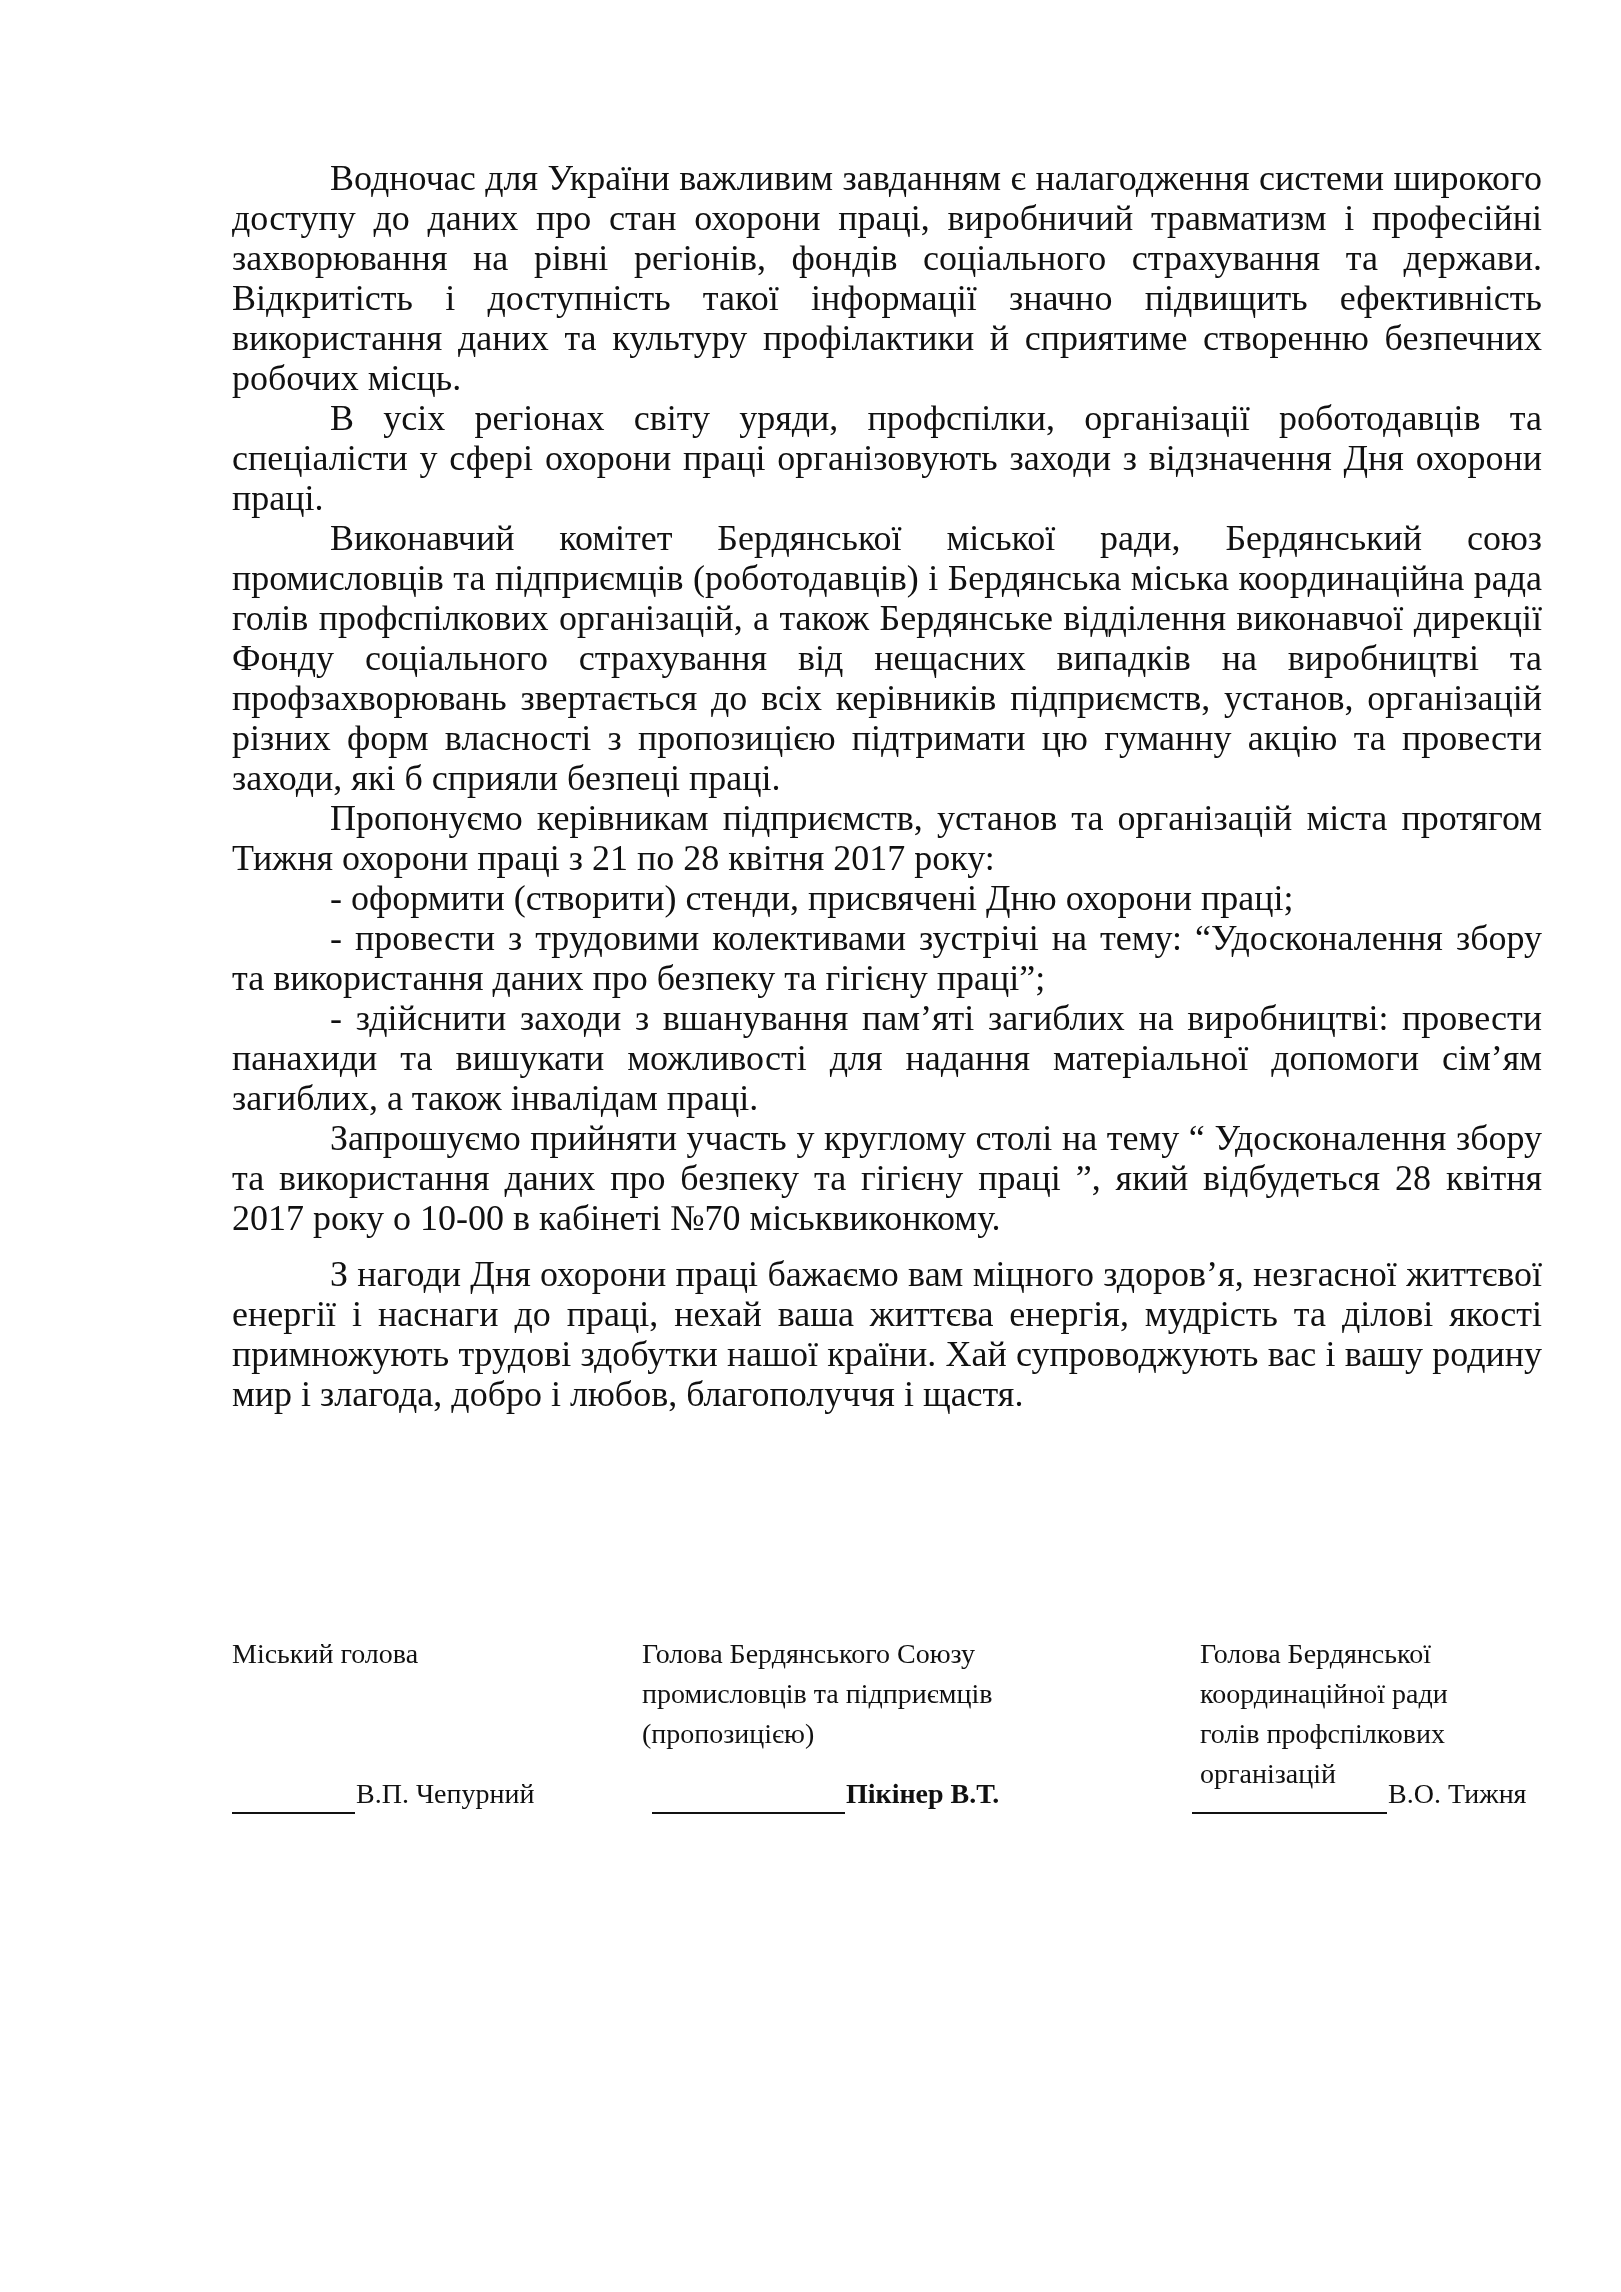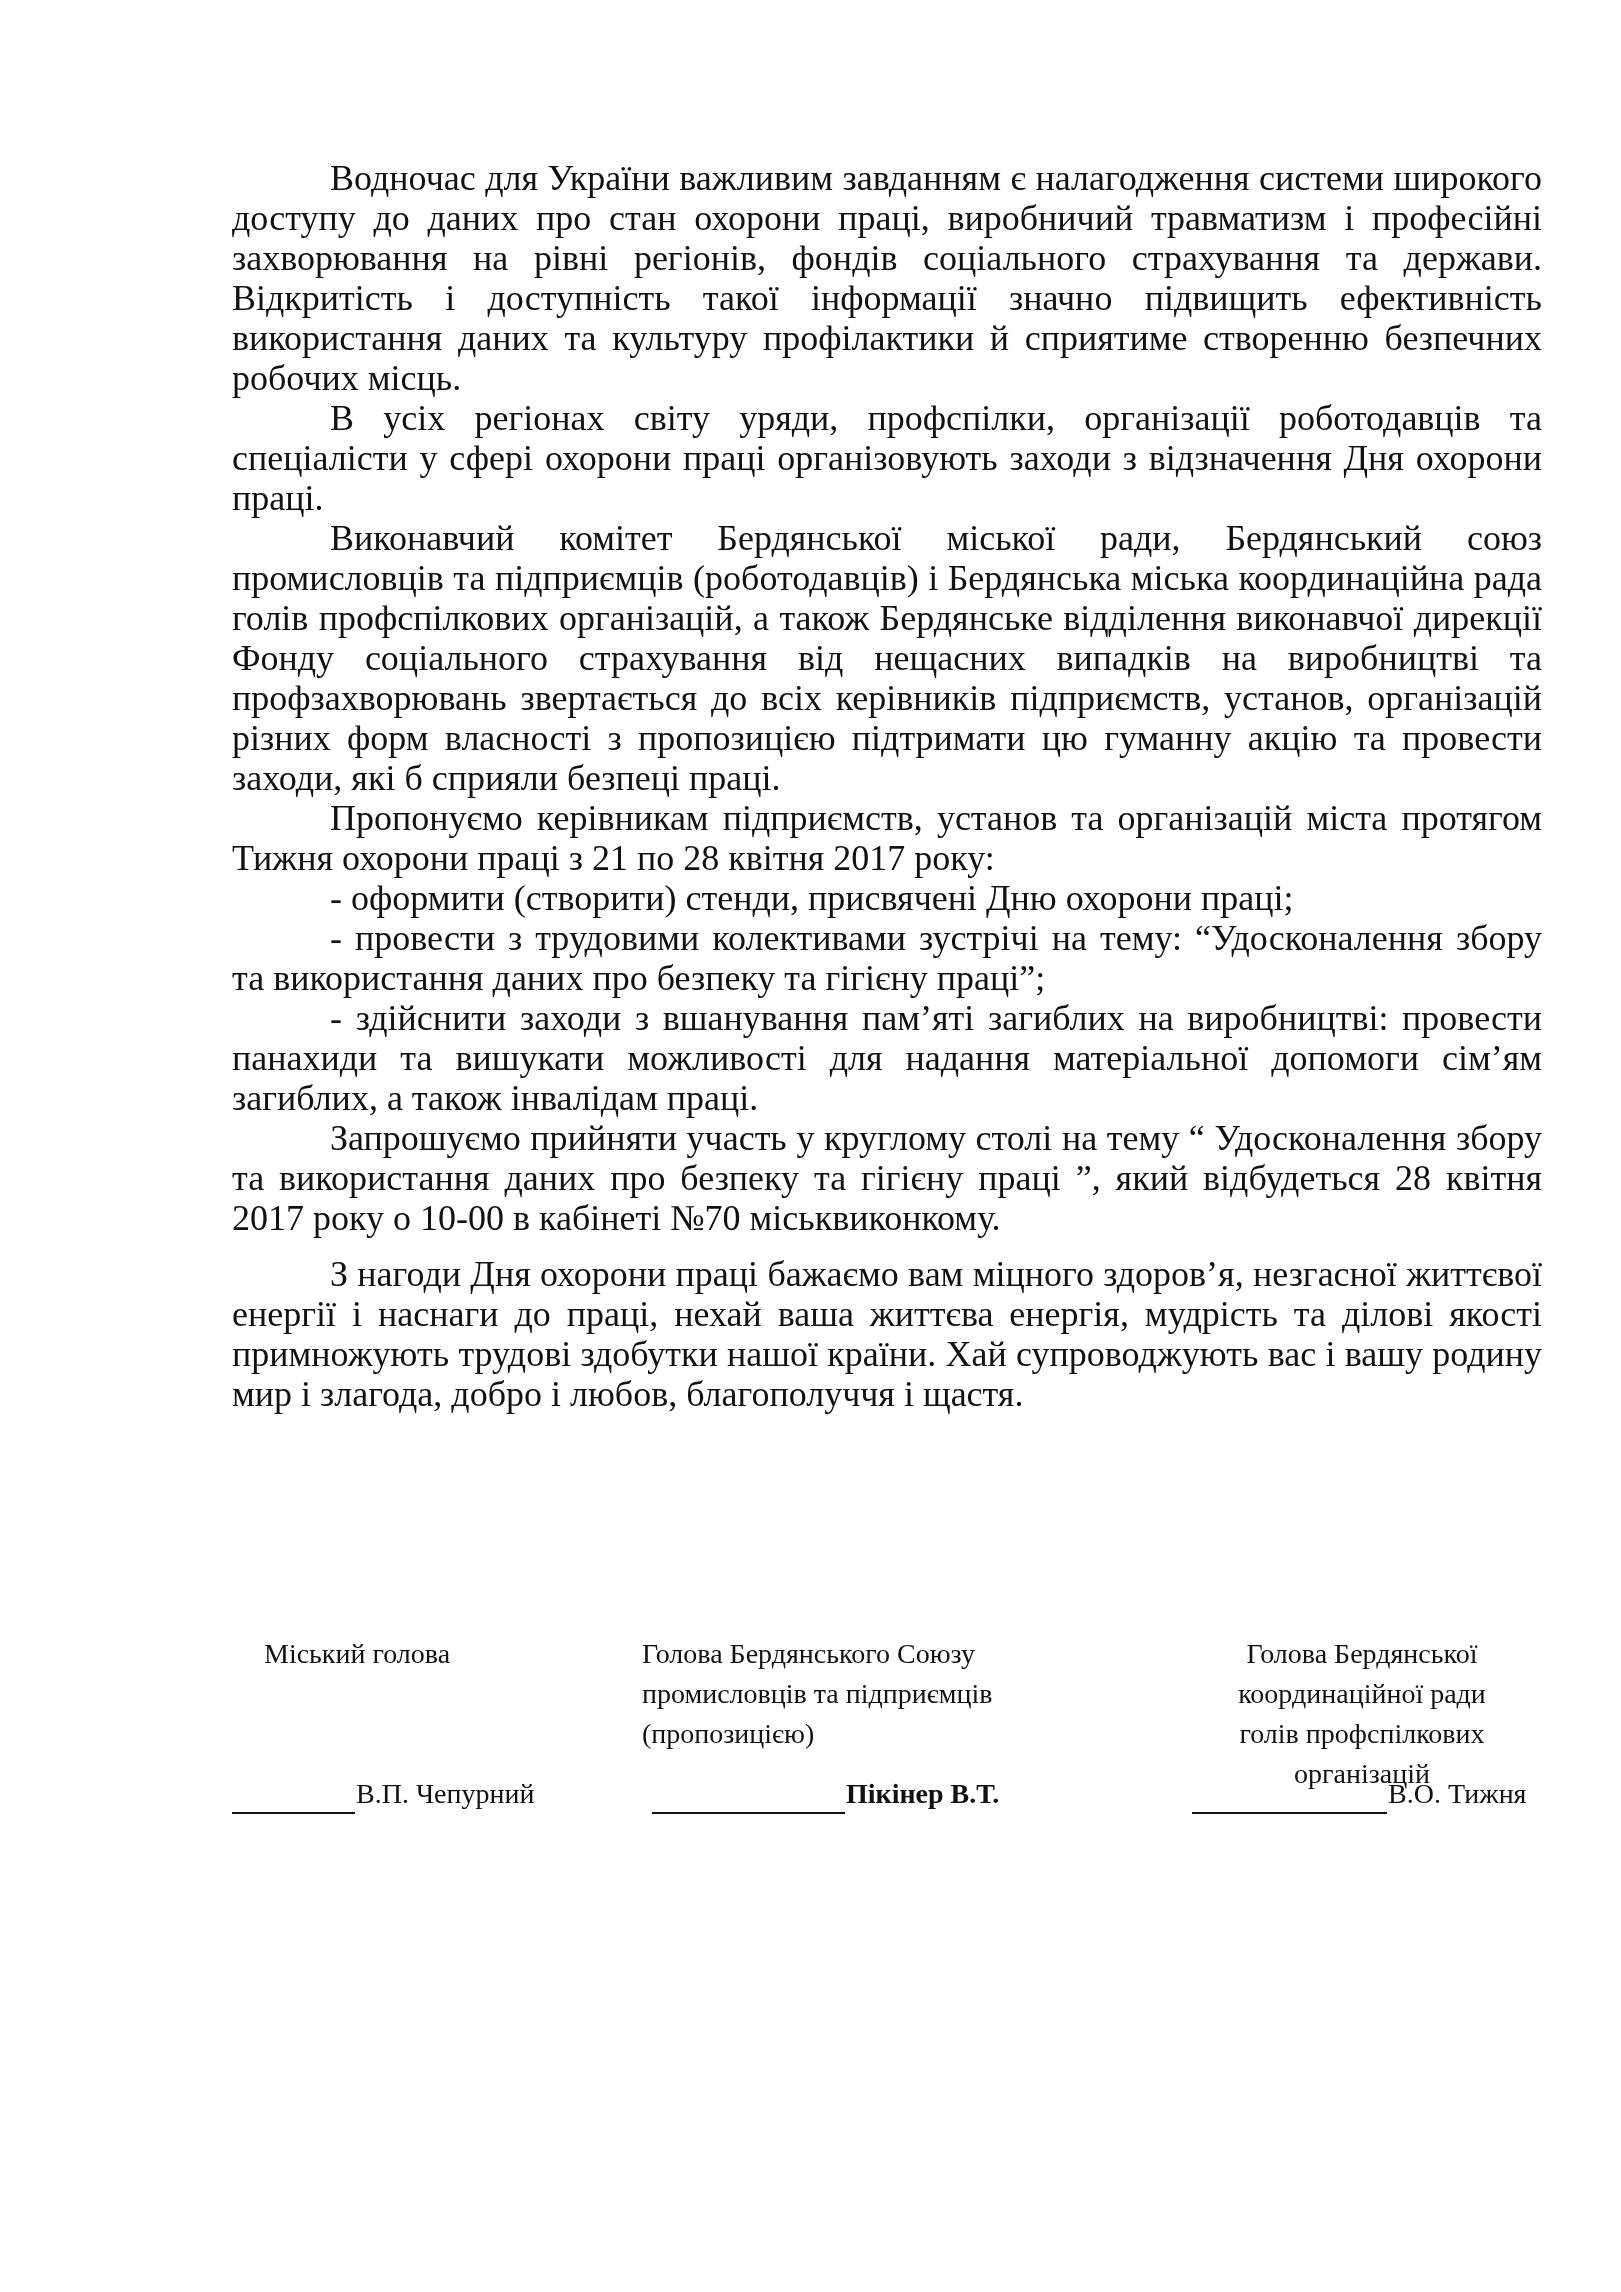--- a/index.html
+++ b/index.html
@@ -10,23 +10,23 @@
     font-size: 36px; line-height: 40px; color: #111111;
   }
   .p { margin: 0; text-align: justify; text-indent: 98px; }
   .p.gap { margin-top: 15.7px; }
   .sig {
     position: absolute; top: 1634px; left: 232px; width: 1333px; height: 196px;
     font-family: "Liberation Serif", "DejaVu Serif", serif;
     font-size: 28px; line-height: 40px; color: #111111;
   }
   .col { position: absolute; top: 0; }
-  .col1 { left: 0; width: 372px; margin-left: 32px; }
+  .col1 { left: 0; width: 372px; }
   .col2 { left: 410px; width: 510px; }
-  .col3 { left: 944px; width: 372px; text-align: center; }
+  .col3 { left: 968px; width: 372px; }
   .col-line { display: block; white-space: nowrap; }
   .names { position: absolute; top: 140px; left: 0; width: 1333px; height: 44px; }
   .name { position: absolute; top: 0; white-space: nowrap; display: flex; align-items: flex-end; }
   .n1 { left: 0; }
   .n2 { left: 420px; font-weight: bold; }
   .n3 { left: 960px; }
   .uline { display: inline-block; border-bottom: 2px solid #111; height: 31px; margin-right: 1px; }
   .u1 { width: 123px; }
   .u2 { width: 193px; border-bottom-width: 2.9px; }
   .u3 { width: 195px; }

